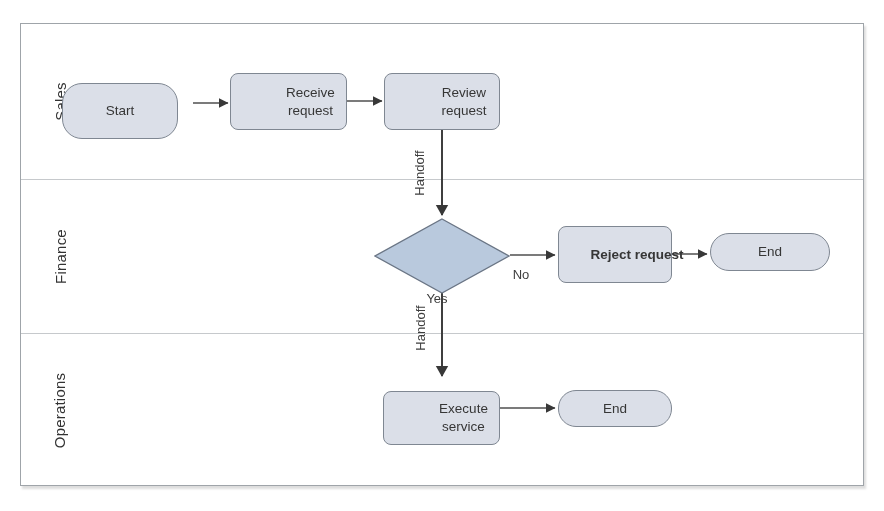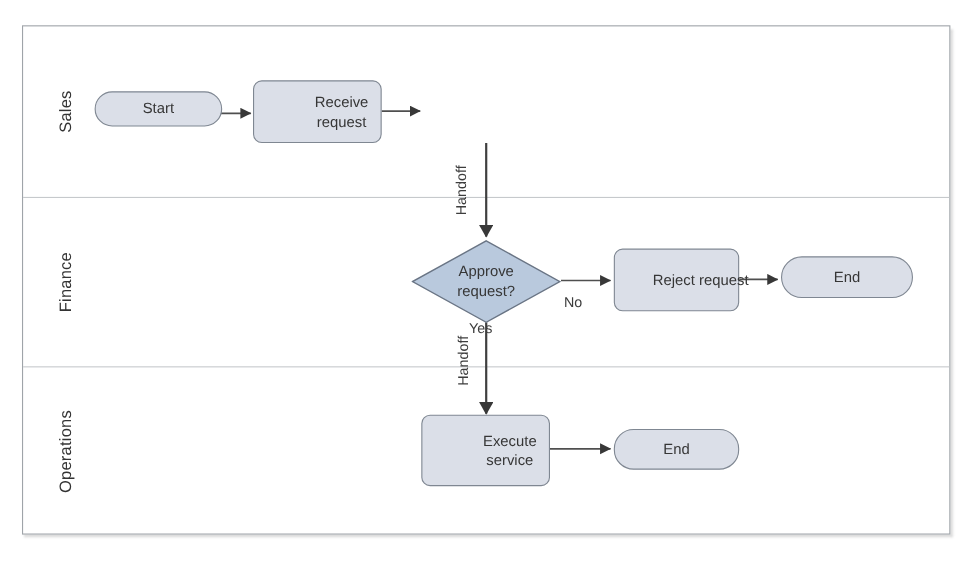--- a/index.html
+++ b/index.html
@@ -39,32 +39,32 @@
     text-align:center;
     font-size:13.5px;line-height:18px;
     box-sizing:border-box;
   }
   .shape{
     background:var(--node-fill,#dbdfe8);
     border:1px solid var(--node-border,#7f8792);
   }
   .terminator{border-radius:20px;}
   .process{border-radius:8px;padding-left:44px;}
-  .node-start{left:86px;top:83px;width:116px;height:32px;}
+  .node-start{left:62px;top:83px;width:116px;height:56px;}
   .node-receive{left:230px;top:73px;width:117px;height:57px;}
   .node-receive span{max-width:84px;}
   .node-review{left:384px;top:73px;width:116px;height:57px;}
   .node-review span{max-width:84px;}
   .node-decision{left:374px;top:218px;width:136px;height:76px;}
   .node-decision .decision-svg{position:absolute;left:0;top:0;}
   .node-decision span{position:relative;max-width:84px;}
-  .node-reject{left:558px;top:226px;width:114px;height:57px;}
+  .node-reject{left:558px;top:226px;width:114px;height:57px;font-weight:bold;}
   .node-reject span{white-space:nowrap;}
   .node-end-finance{left:710px;top:233px;width:120px;height:38px;}
-  .node-execute{left:383px;top:377px;width:117px;height:65px;}
+  .node-execute{left:383px;top:391px;width:117px;height:54px;}
   .node-execute span{max-width:84px;}
   .node-end-operations{left:558px;top:390px;width:114px;height:37px;border-radius:18px;}
   .connectors{position:absolute;left:0;top:0;pointer-events:none;}
   .edge-label{
     position:absolute;
     font-size:13px;color:#3d3d3d;
     text-align:center;
   }
   .edge-label.rot{transform:rotate(-90deg);}
   .lbl-handoff1{left:393px;top:164px;width:56px;height:18px;}
@@ -114,26 +114,28 @@
   </svg>
 
   <div class="node shape terminator node-start">
     <span>Start</span>
   </div>
 
   <div class="node shape process node-receive">
     <span>Receive request</span>
   </div>
 
+  <div class="node shape process node-review">
+    <span>Review request</span>
+  </div>
 
   <div class="node node-decision">
     <svg class="decision-svg" width="136" height="76" viewBox="0 0 136 76">
       <polygon points="68,1 135,38 68,75 1,38" fill="#b9c9dd" stroke="#6a7585" stroke-width="1.3"></polygon>
     </svg>
-    <span>Approve request?</span>
   </div>
 
   <div class="node shape process node-reject">
     <span>Reject request</span>
   </div>
 
   <div class="node shape terminator node-end-finance">
     <span>End</span>
   </div>
 

